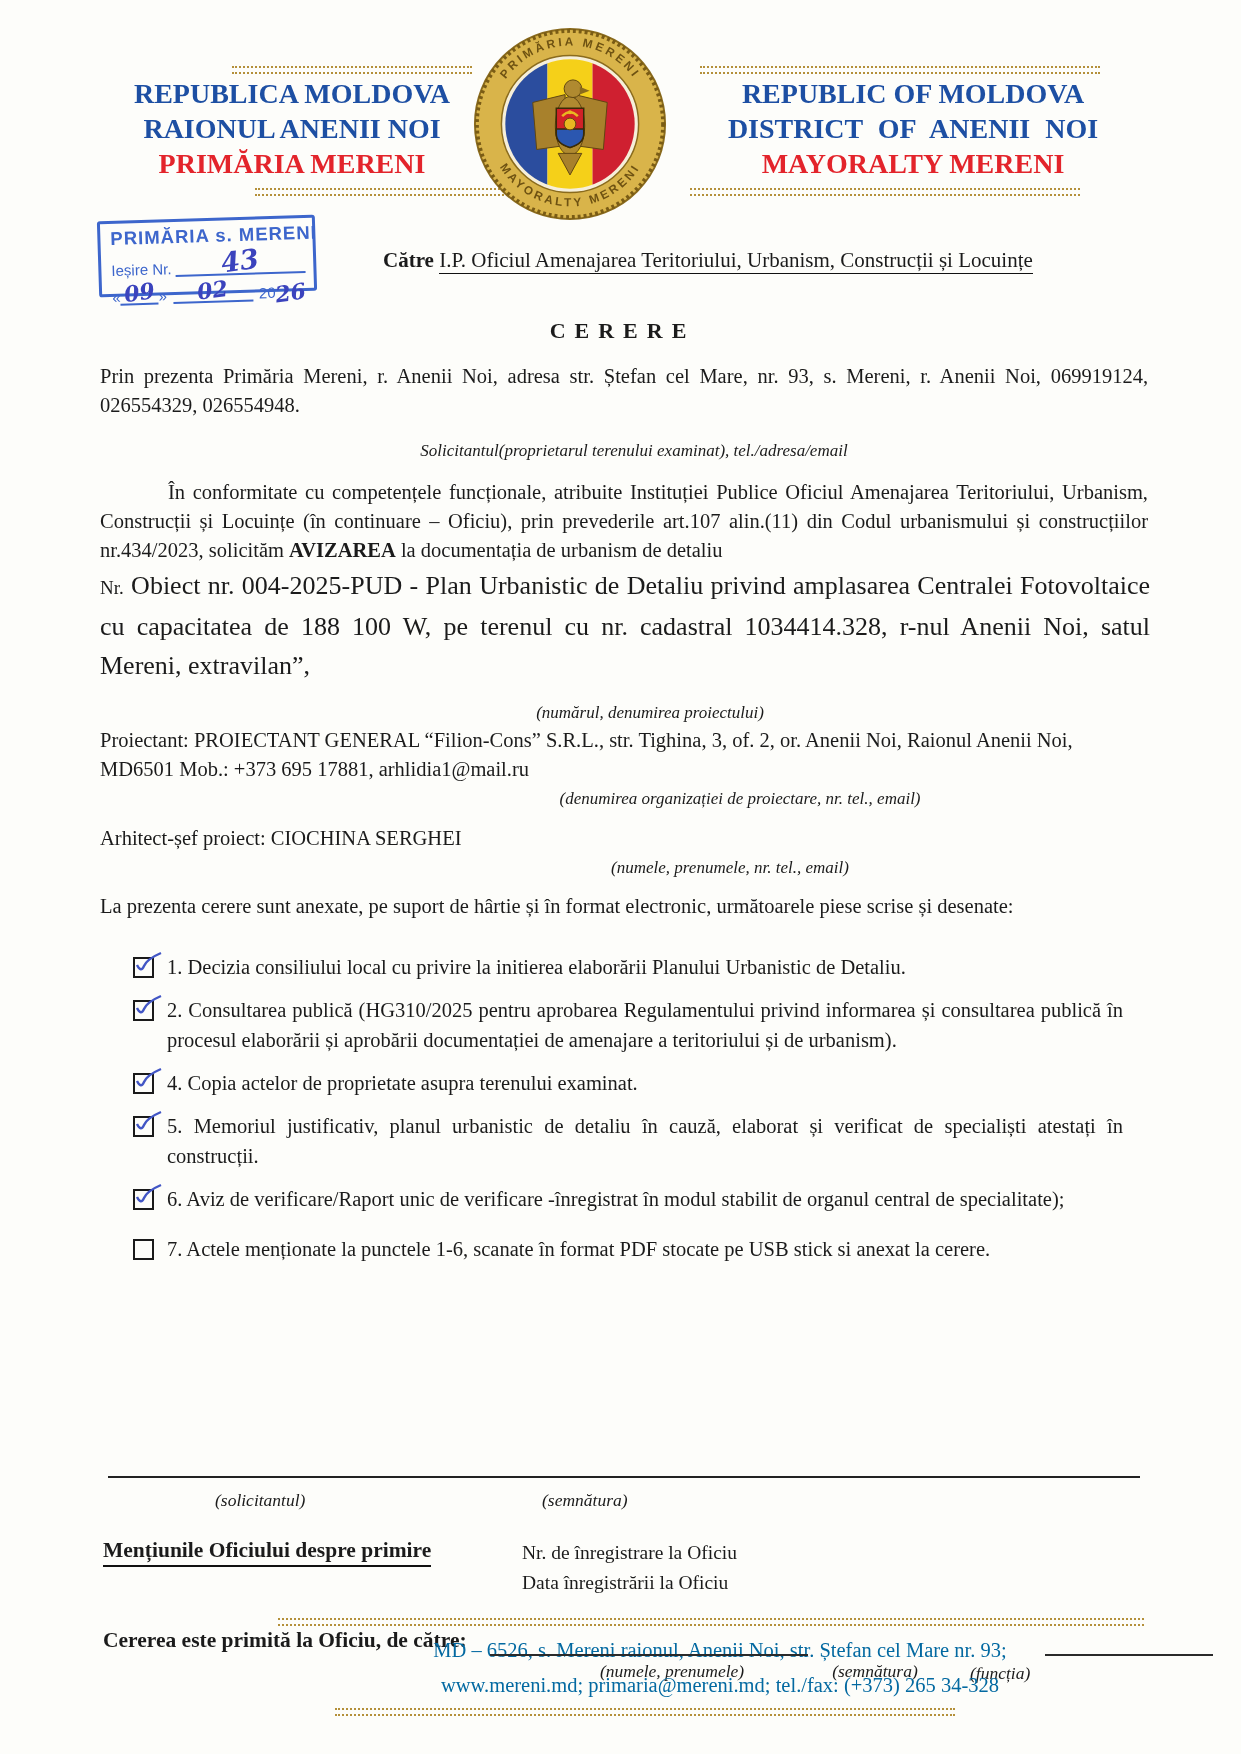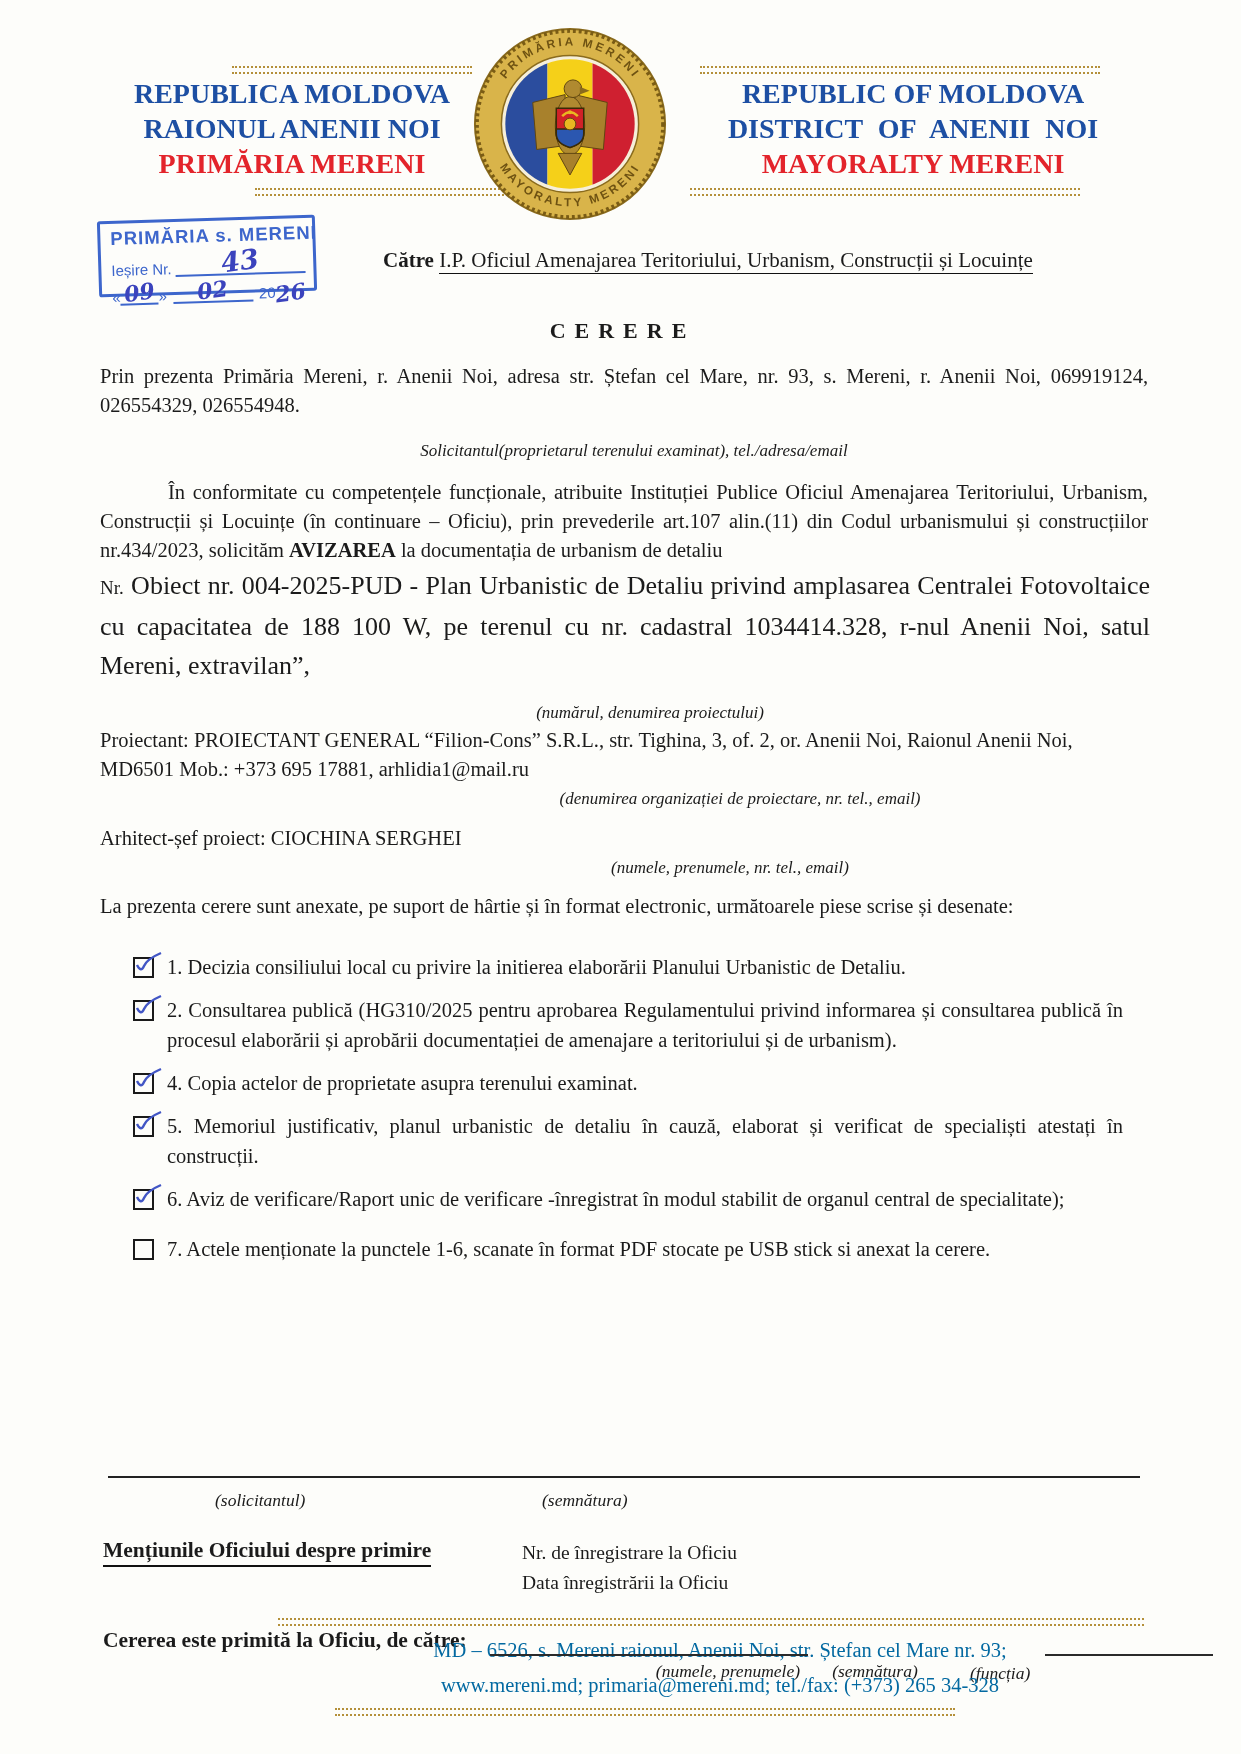--- a/index.html
+++ b/index.html
@@ -215,20 +215,20 @@
   <div class="abs mention-line" style="left:522px;top:1568px;">Data înregistrării la Oficiu</div>
 
   <div class="abs goldline" style="left:278px;top:1618px;width:866px;"></div>
   <div class="abs recv" style="left:103px;top:1628px;">Cererea este primită la Oficiu, de către:</div>
 
   <div class="abs goldtext" style="left:290px;top:1639px;width:860px;">MD – 6526, s. Mereni raionul, Anenii Noi, str. Ștefan cel Mare nr. 93;</div>
 
   <div class="abs blkline" style="left:490px;top:1654px;width:318px;"></div>
   <div class="abs blkline" style="left:1045px;top:1654px;width:168px;"></div>
 
-  <div class="abs lab" style="left:600px;top:1661px;width:200px;text-align:right;">(numele, prenumele)</div>
+  <div class="abs lab" style="left:600px;top:1661px;width:200px;text-align:left;">(numele, prenumele)</div>
   <div class="abs lab" style="left:795px;top:1661px;width:160px;text-align:center;">(semnătura)</div>
   <div class="abs lab" style="left:970px;top:1663px;width:130px;text-align:left;">(funcția)</div>
 
   <div class="abs goldtext" style="left:290px;top:1674px;width:860px;">www.mereni.md; primaria@mereni.md; tel./fax: (+373) 265 34-328</div>
   <div class="abs goldline" style="left:335px;top:1708px;width:620px;"></div>
 
 </div>
 
 </body></html>

